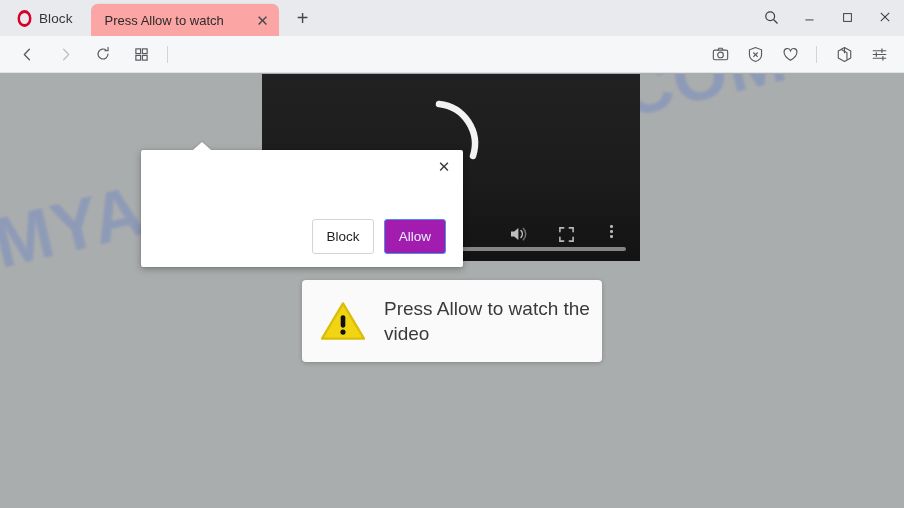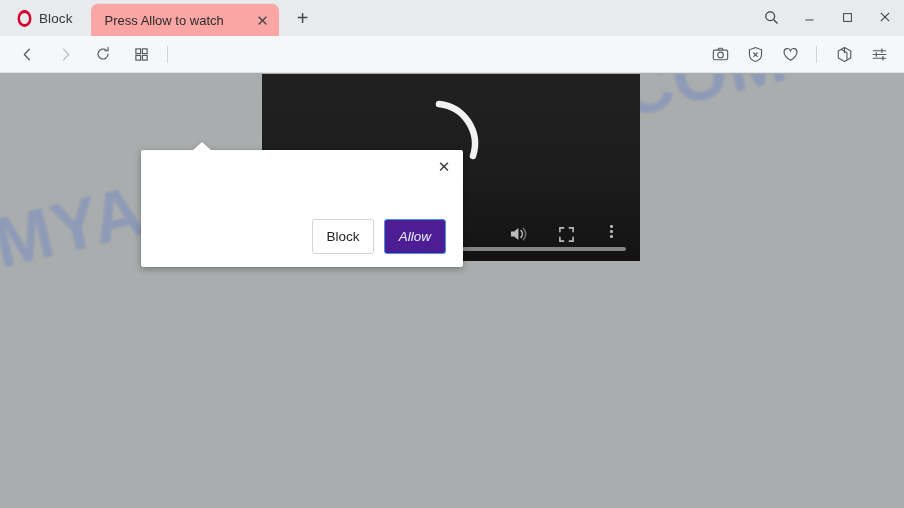--- a/index.html
+++ b/index.html
@@ -236,23 +236,22 @@
     font-size: 13.5px;
     display: flex; align-items: center; justify-content: center;
     padding: 0 13px;
     font-family: "Liberation Sans", sans-serif;
   }
   .btn-block {
     background: #ffffff; color: #1f1f1f;
     border: 1px solid #d4d4d4;
   }
   .btn-allow {
-    background: #4c1d95; color: #eaf2fd;
+    background: #a21caf; color: #eaf2fd;
     border: 1px solid #4a90e8;
-    font-style: italic;
   }
 </style>
 </head>
 <body>
 
 <div id="app">
 
   <div class="tabstrip">
 
     <div class="menu-btn">
@@ -391,20 +390,28 @@
         </div>
         <div class="vc-kebab">
           <i></i>
           <i></i>
           <i></i>
         </div>
         <div class="vc-bar"></div>
       </div>
     </div>
 
+    <div class="warncard">
+      <svg class="warn-tri" viewBox="0 0 48 44">
+        <path d="M24 3.5 46 40.5H2z" fill="#f2d512" stroke="#d9bd0b" stroke-width="2.4" stroke-linejoin="round"></path>
+        <rect x="21.6" y="16" width="4.8" height="13" rx="2.2" fill="#111"></rect>
+        <circle cx="24" cy="33.6" r="2.7" fill="#111"></circle>
+      </svg>
+      <div class="warn-text">Press Allow to watch the video</div>
+    </div>
 
     <div class="permdlg">
       <div class="dlg-arrow"></div>
 
       <div class="dlg-close">✕</div>
 
 
 
       <div class="dlg-buttons">
         <div class="btn btn-block">Block</div>

